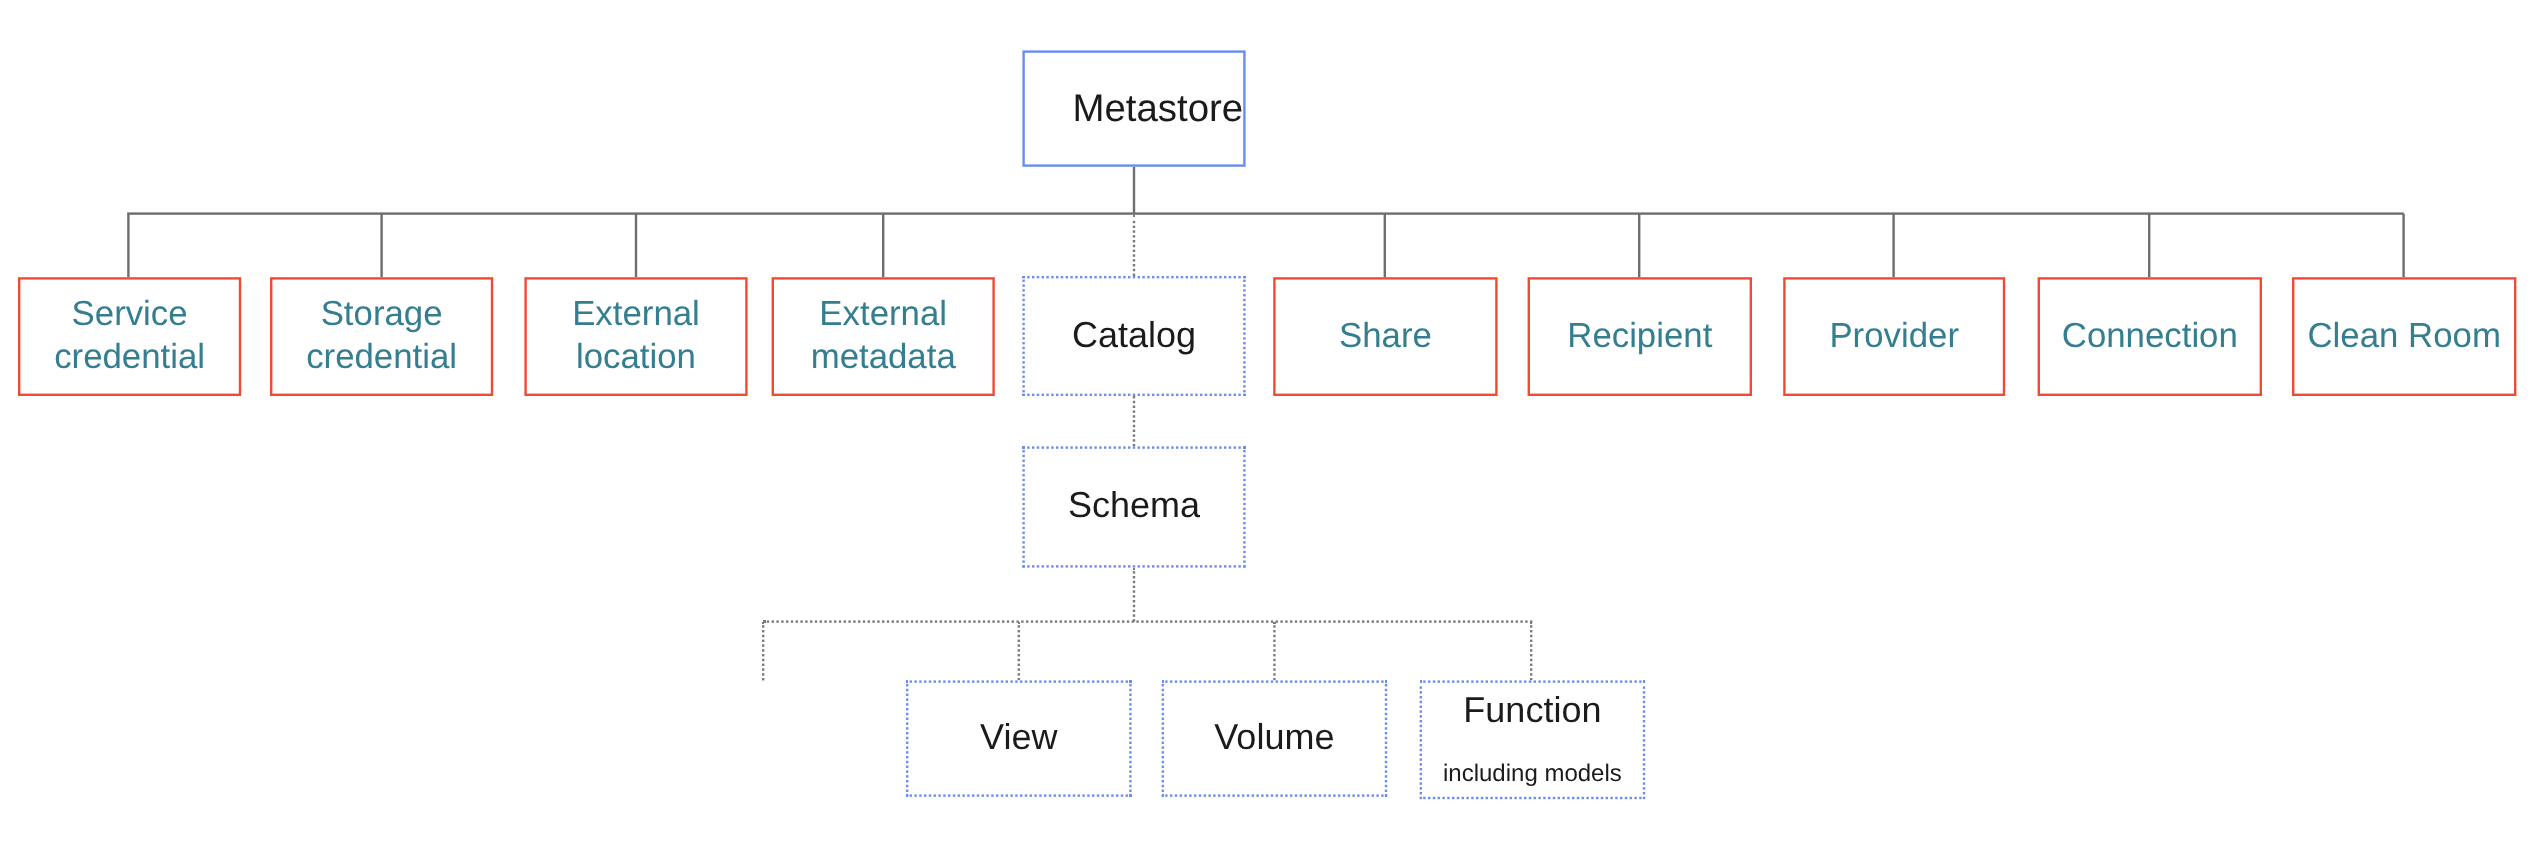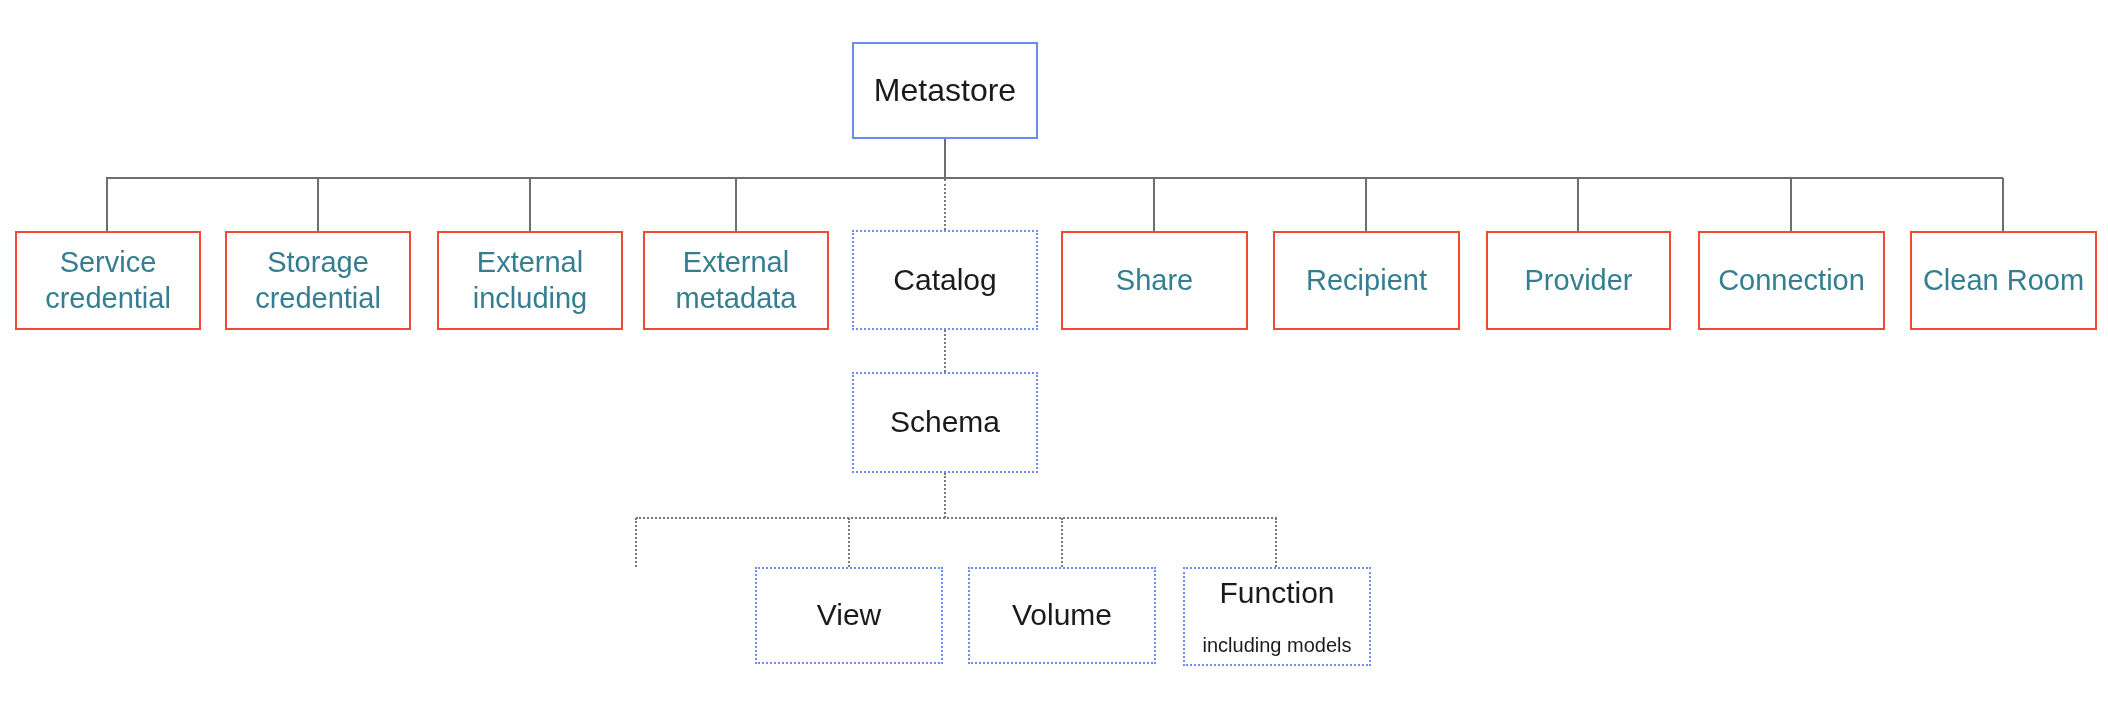--- a/index.html
+++ b/index.html
@@ -31,21 +31,21 @@
     font-size:30px;line-height:1.22;
     z-index:2;
   }
   .node .lbl{display:block;}
   .root-node{border:2px solid var(--blue-solid);font-size:32px;}
   .red-node{border:2.5px solid var(--red);color:var(--teal);font-size:29px;}
   .dotted-node{border:2px dotted var(--blue-dotted);}
   .sublbl{font-size:20px;line-height:1.3;margin-top:20px;}
 
   
-  #n-metastore{left:852px;top:42px;width:186px;height:97px;}
+  #n-metastore{left:852px;top:42px;width:186px;height:97px;align-items:flex-end;}
   #n-service{left:15px;top:231px;width:186px;height:99px;}
   #n-storage{left:225px;top:231px;width:186px;height:99px;}
   #n-extloc{left:437px;top:231px;width:186px;height:99px;}
   #n-extmeta{left:643px;top:231px;width:186px;height:99px;align-items:center;}
   #n-catalog{left:852px;top:230px;width:186px;height:100px;}
   #n-share{left:1061px;top:231px;width:187px;height:99px;}
   #n-recipient{left:1273px;top:231px;width:187px;height:99px;}
   #n-provider{left:1486px;top:231px;width:185px;height:99px;}
   #n-connection{left:1698px;top:231px;width:187px;height:99px;}
   #n-cleanroom{left:1910px;top:231px;width:187px;height:99px;}
@@ -110,21 +110,21 @@
     <span class="lbl">Metastore</span>
   </div>
 
   <div class="node red-node" id="n-service">
     <span class="lbl">Service credential</span>
   </div>
   <div class="node red-node" id="n-storage">
     <span class="lbl">Storage credential</span>
   </div>
   <div class="node red-node" id="n-extloc">
-    <span class="lbl">External including</span>
+    <span class="lbl">External location</span>
   </div>
   <div class="node red-node" id="n-extmeta">
     <span class="lbl">External metadata</span>
   </div>
 
   <div class="node dotted-node" id="n-catalog">
     <span class="lbl">Catalog</span>
   </div>
 
   <div class="node red-node" id="n-share">

